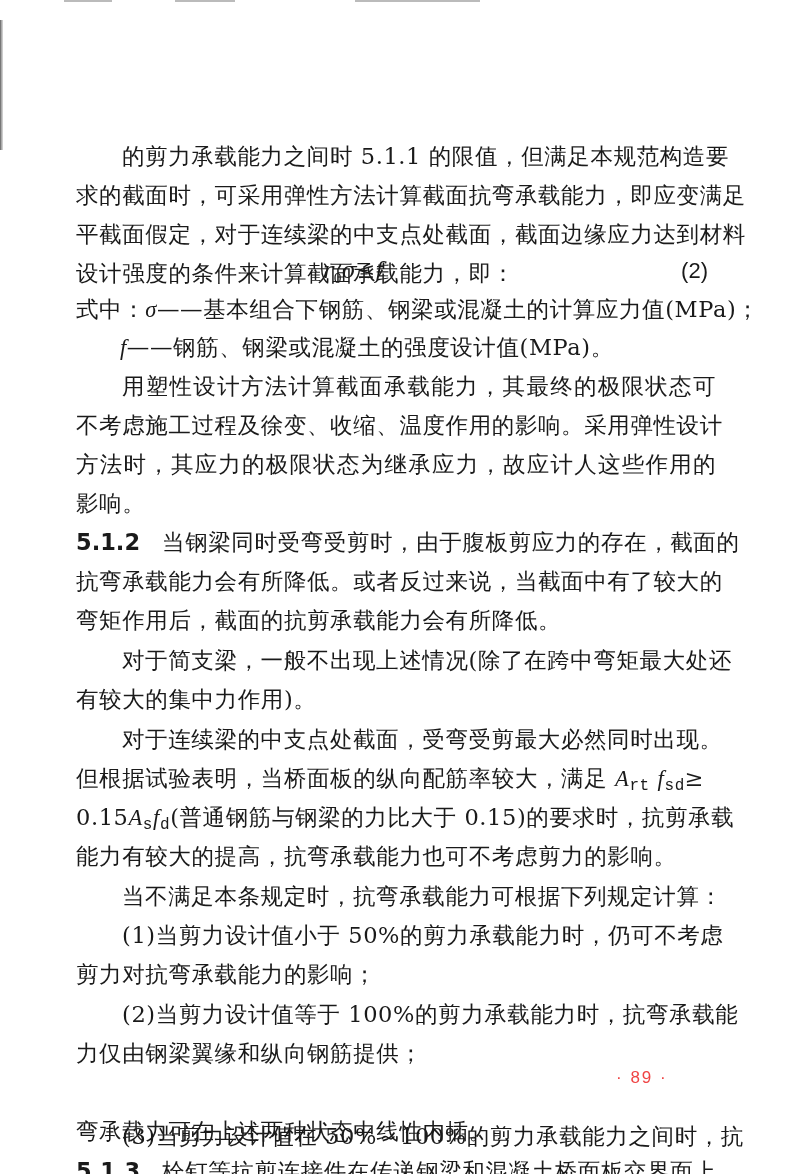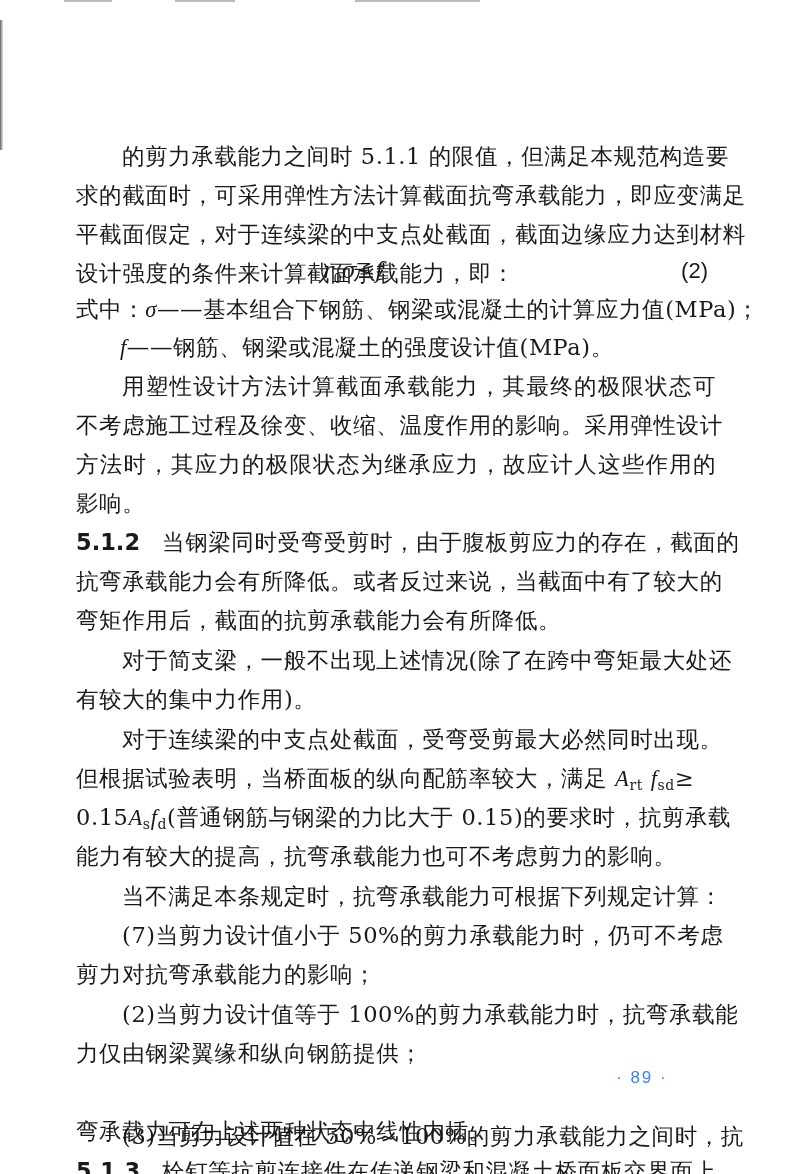--- a/index.html
+++ b/index.html
@@ -81,24 +81,24 @@
       right: 8px;
       font-family: "Liberation Sans", sans-serif;
     }
     .page-number {
       position: absolute;
       left: 616px;
       top: 1068px;
       font-size: 17px;
       font-family: "Liberation Sans", sans-serif;
       letter-spacing: 2px;
-      color: #3b82f6;
+      color: #ef4444;
     }
     .math-i { font-style: italic; font-family: "Liberation Serif", serif; }
-    .smallsub { font-size: 14px; vertical-align: -4px; font-style: normal; }
+    .smallsub { font-size: 16px; vertical-align: -4px; font-style: normal; font-family: Liberation Mono, monospace; }
   </style>
 </head>
 <body>
 
 <div class="scan-edge-left"></div>
 <div class="scan-top" style="left:64px;width:48px;"></div>
 <div class="scan-top" style="left:175px;width:60px;"></div>
 <div class="scan-top" style="left:355px;width:100px;"></div>
 <div class="scan-top" style="left:390px;width:90px;"></div>
 
@@ -138,21 +138,21 @@
   <div class="line justify indent" style="top:593px;">对于连续梁的中支点处截面，受弯受剪最大必然同时出现。</div>
   <div class="line" style="top:632px;">
     <span>但根据试验表明，当桥面板的纵向配筋率较大，满足 </span><span class="math-i">A</span><span class="smallsub">rt</span> <span class="math-i">f</span><span class="smallsub">sd</span><span>≥</span>
   </div>
   <div class="line" style="top:671px;">
     <span>0.15</span><span class="math-i">A</span><span class="smallsub">s</span><span class="math-i">f</span><span class="smallsub">d</span><span>(普通钢筋与钢梁的力比大于 0.15)的要求时，抗剪承载</span>
   </div>
   <div class="line" style="top:710px;">能力有较大的提高，抗弯承载能力也可不考虑剪力的影响。</div>
 
   <div class="line indent" style="top:750px;">当不满足本条规定时，抗弯承载能力可根据下列规定计算：</div>
-  <div class="line justify indent" style="top:789px;">(7)当剪力设计值小于 50%的剪力承载能力时，仍可不考虑</div>
+  <div class="line justify indent" style="top:789px;">(1)当剪力设计值小于 50%的剪力承载能力时，仍可不考虑</div>
   <div class="line" style="top:828px;">剪力对抗弯承载能力的影响；</div>
   <div class="line justify indent" style="top:868px;">(2)当剪力设计值等于 100%的剪力承载能力时，抗弯承载能</div>
   <div class="line" style="top:907px;">力仅由钢梁翼缘和纵向钢筋提供；</div>
   <div class="line justify indent" style="top:990px;">(3)当剪力设计值在 50%～100%的剪力承载能力之间时，抗</div>
   <div class="line" style="top:985px;">弯承载力可在上述两种状态中线性内插。</div>
 
   <div class="line" style="top:1025px;">
     <span class="sec-num">5.1.3</span><span>栓钉等抗剪连接件在传递钢梁和混凝土桥面板交界面上</span>
   </div>
 

